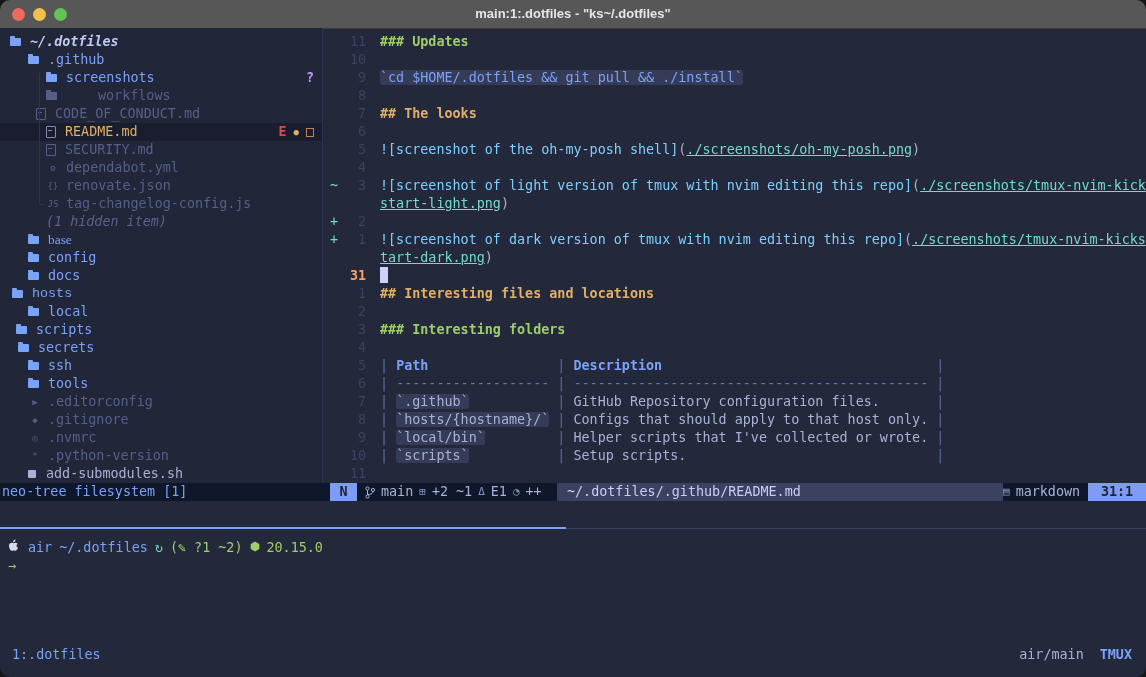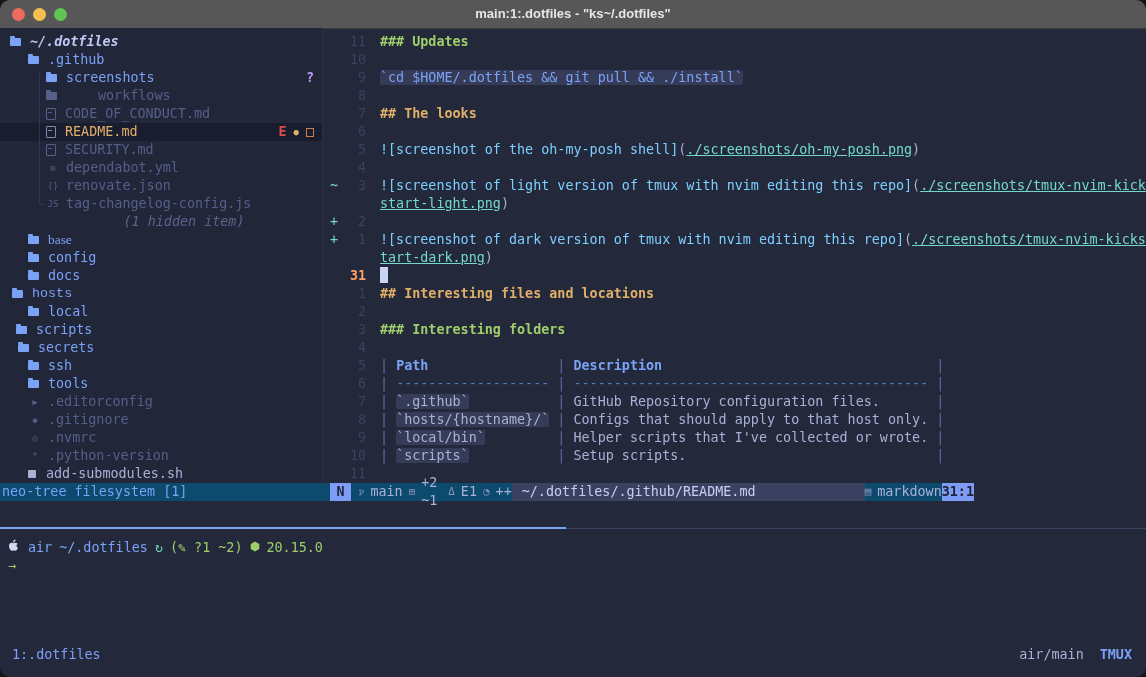--- a/index.html
+++ b/index.html
@@ -48,21 +48,21 @@
   .sg-code{color:#7aa2f7;background:#363c58;border-radius:2px}
   .sg-code2{color:#a9b1d6;background:#363c58;border-radius:2px}
   .sg-txt{color:#7dcfff}
   .sg-fg{color:#a9b1d6}
   .sg-url{color:#73daca;text-decoration:underline}
   .sg-tbl{color:#5d6a9e}
   .sg-th{color:#7aa2f7;font-weight:bold}
   .sg-dash{color:#547cc4}
   .cursor{display:inline-block;width:8px;height:16px;background:#c8d3f5;vertical-align:-3px;}
   
-  #statusline{position:absolute;left:0;top:483px;width:974px;height:18px;background:#0c4a6e;display:flex;}
+  #statusline{position:absolute;left:0;top:483px;width:1146px;height:18px;background:#0f172a;display:flex;}
   .sl-neotree{position:absolute;left:2px;top:0;height:18px;line-height:18px;color:#7aa2f7;}
   .sl-right{position:absolute;left:330px;top:0;right:0;height:18px;display:flex;}
   .sl-mode{width:27px;background:#7e9cf5;color:#1f2335;font-weight:bold;text-align:center;line-height:18px;}
   .sl-git{width:200px;display:flex;align-items:center;gap:6px;padding-left:8px;box-sizing:border-box;color:#a9b1d6;}
   .sl-file{width:446px;background:#3b4261;color:#c8cef2;line-height:18px;padding-left:10px;box-sizing:border-box;}
   .sl-ft{width:85px;display:flex;align-items:center;gap:6px;color:#a9b1d6;}
   .sl-pos{flex:1;background:#7e9cf5;color:#1f2335;font-weight:bold;text-align:center;line-height:18px;}
   .sl-icon{color:#8a93bd;font-size:11px;}
   
   #pane-divider-active{position:absolute;left:0;top:527px;width:566px;height:2px;background:#7aa2f7;}
@@ -93,27 +93,27 @@
     </div>
     <div class="titletext">main:1:.dotfiles - "ks~/.dotfiles"</div>
   </div>
 
   <div id="lstrip"></div>
   <div id="sidebar">
       <div class="srow root" style="padding-left: 10px;"><span class="icn folder-open"></span><span class="lbl">~/.dotfiles</span></div>
       <div class="srow blue" style="padding-left: 28px;"><span class="icn folder-open"></span><span class="lbl">.github</span></div>
       <div class="srow blue" style="padding-left: 46px;"><span class="icn folder"></span><span class="lbl">screenshots</span><span class="badges"><span class="badge-q">?</span></span></div>
       <div class="srow dim" style="padding-left: 46px; gap: 32px;"><span class="icn folder"></span><span class="lbl">workflows</span></div>
-      <div class="srow dim" style="padding-left: 46px;"><span class="icn doc"></span><span class="lbl">CODE_OF_CONDUCT.md</span></div>
+      <div class="srow dim" style="padding-left: 36px;"><span class="icn doc"></span><span class="lbl">CODE_OF_CONDUCT.md</span></div>
       <div class="srow sel" style="padding-left: 46px;"><span class="icn doc"></span><span class="lbl">README.md</span><span class="badges"><span class="badge-e">E</span><span class="badge-dot">●</span><span class="badge-box">□</span></span></div>
       <div class="srow dim" style="padding-left: 46px;"><span class="icn doc"></span><span class="lbl">SECURITY.md</span></div>
       <div class="srow dim" style="padding-left: 46px;"><span class="icn gear">⚙</span><span class="lbl">dependabot.yml</span></div>
       <div class="srow dim" style="padding-left: 46px;"><span class="icn braces">{}</span><span class="lbl">renovate.json</span></div>
       <div class="srow dim" style="padding-left: 46px;"><span class="icn js">JS</span><span class="lbl">tag-changelog-config.js</span></div>
-      <div class="srow hidden" style="padding-left: 46px; justify-content: center;"><span class="lbl">(1 hidden item)</span></div>
+      <div class="srow hidden" style="padding-left: 46px;"><span class="lbl">(1 hidden item)</span></div>
       <div class="srow blue" style="padding-left: 28px; font-family: Liberation Serif, serif;"><span class="icn folder"></span><span class="lbl">base</span></div>
       <div class="srow blue" style="padding-left: 28px;"><span class="icn folder"></span><span class="lbl">config</span></div>
       <div class="srow blue" style="padding-left: 28px;"><span class="icn folder"></span><span class="lbl">docs</span></div>
       <div class="srow blue" style="padding-left: 12px; font-family: Liberation Mono, monospace;"><span class="icn folder"></span><span class="lbl">hosts</span></div>
       <div class="srow blue" style="padding-left: 28px;"><span class="icn folder"></span><span class="lbl">local</span></div>
       <div class="srow blue" style="padding-left: 16px;"><span class="icn folder"></span><span class="lbl">scripts</span></div>
       <div class="srow blue" style="padding-left: 18px;"><span class="icn folder"></span><span class="lbl">secrets</span></div>
       <div class="srow blue" style="padding-left: 28px;"><span class="icn folder"></span><span class="lbl">ssh</span></div>
       <div class="srow blue" style="padding-left: 28px;"><span class="icn folder"></span><span class="lbl">tools</span></div>
       <div class="srow dim" style="padding-left: 28px;"><span class="icn play">▶</span><span class="lbl">.editorconfig</span></div>

